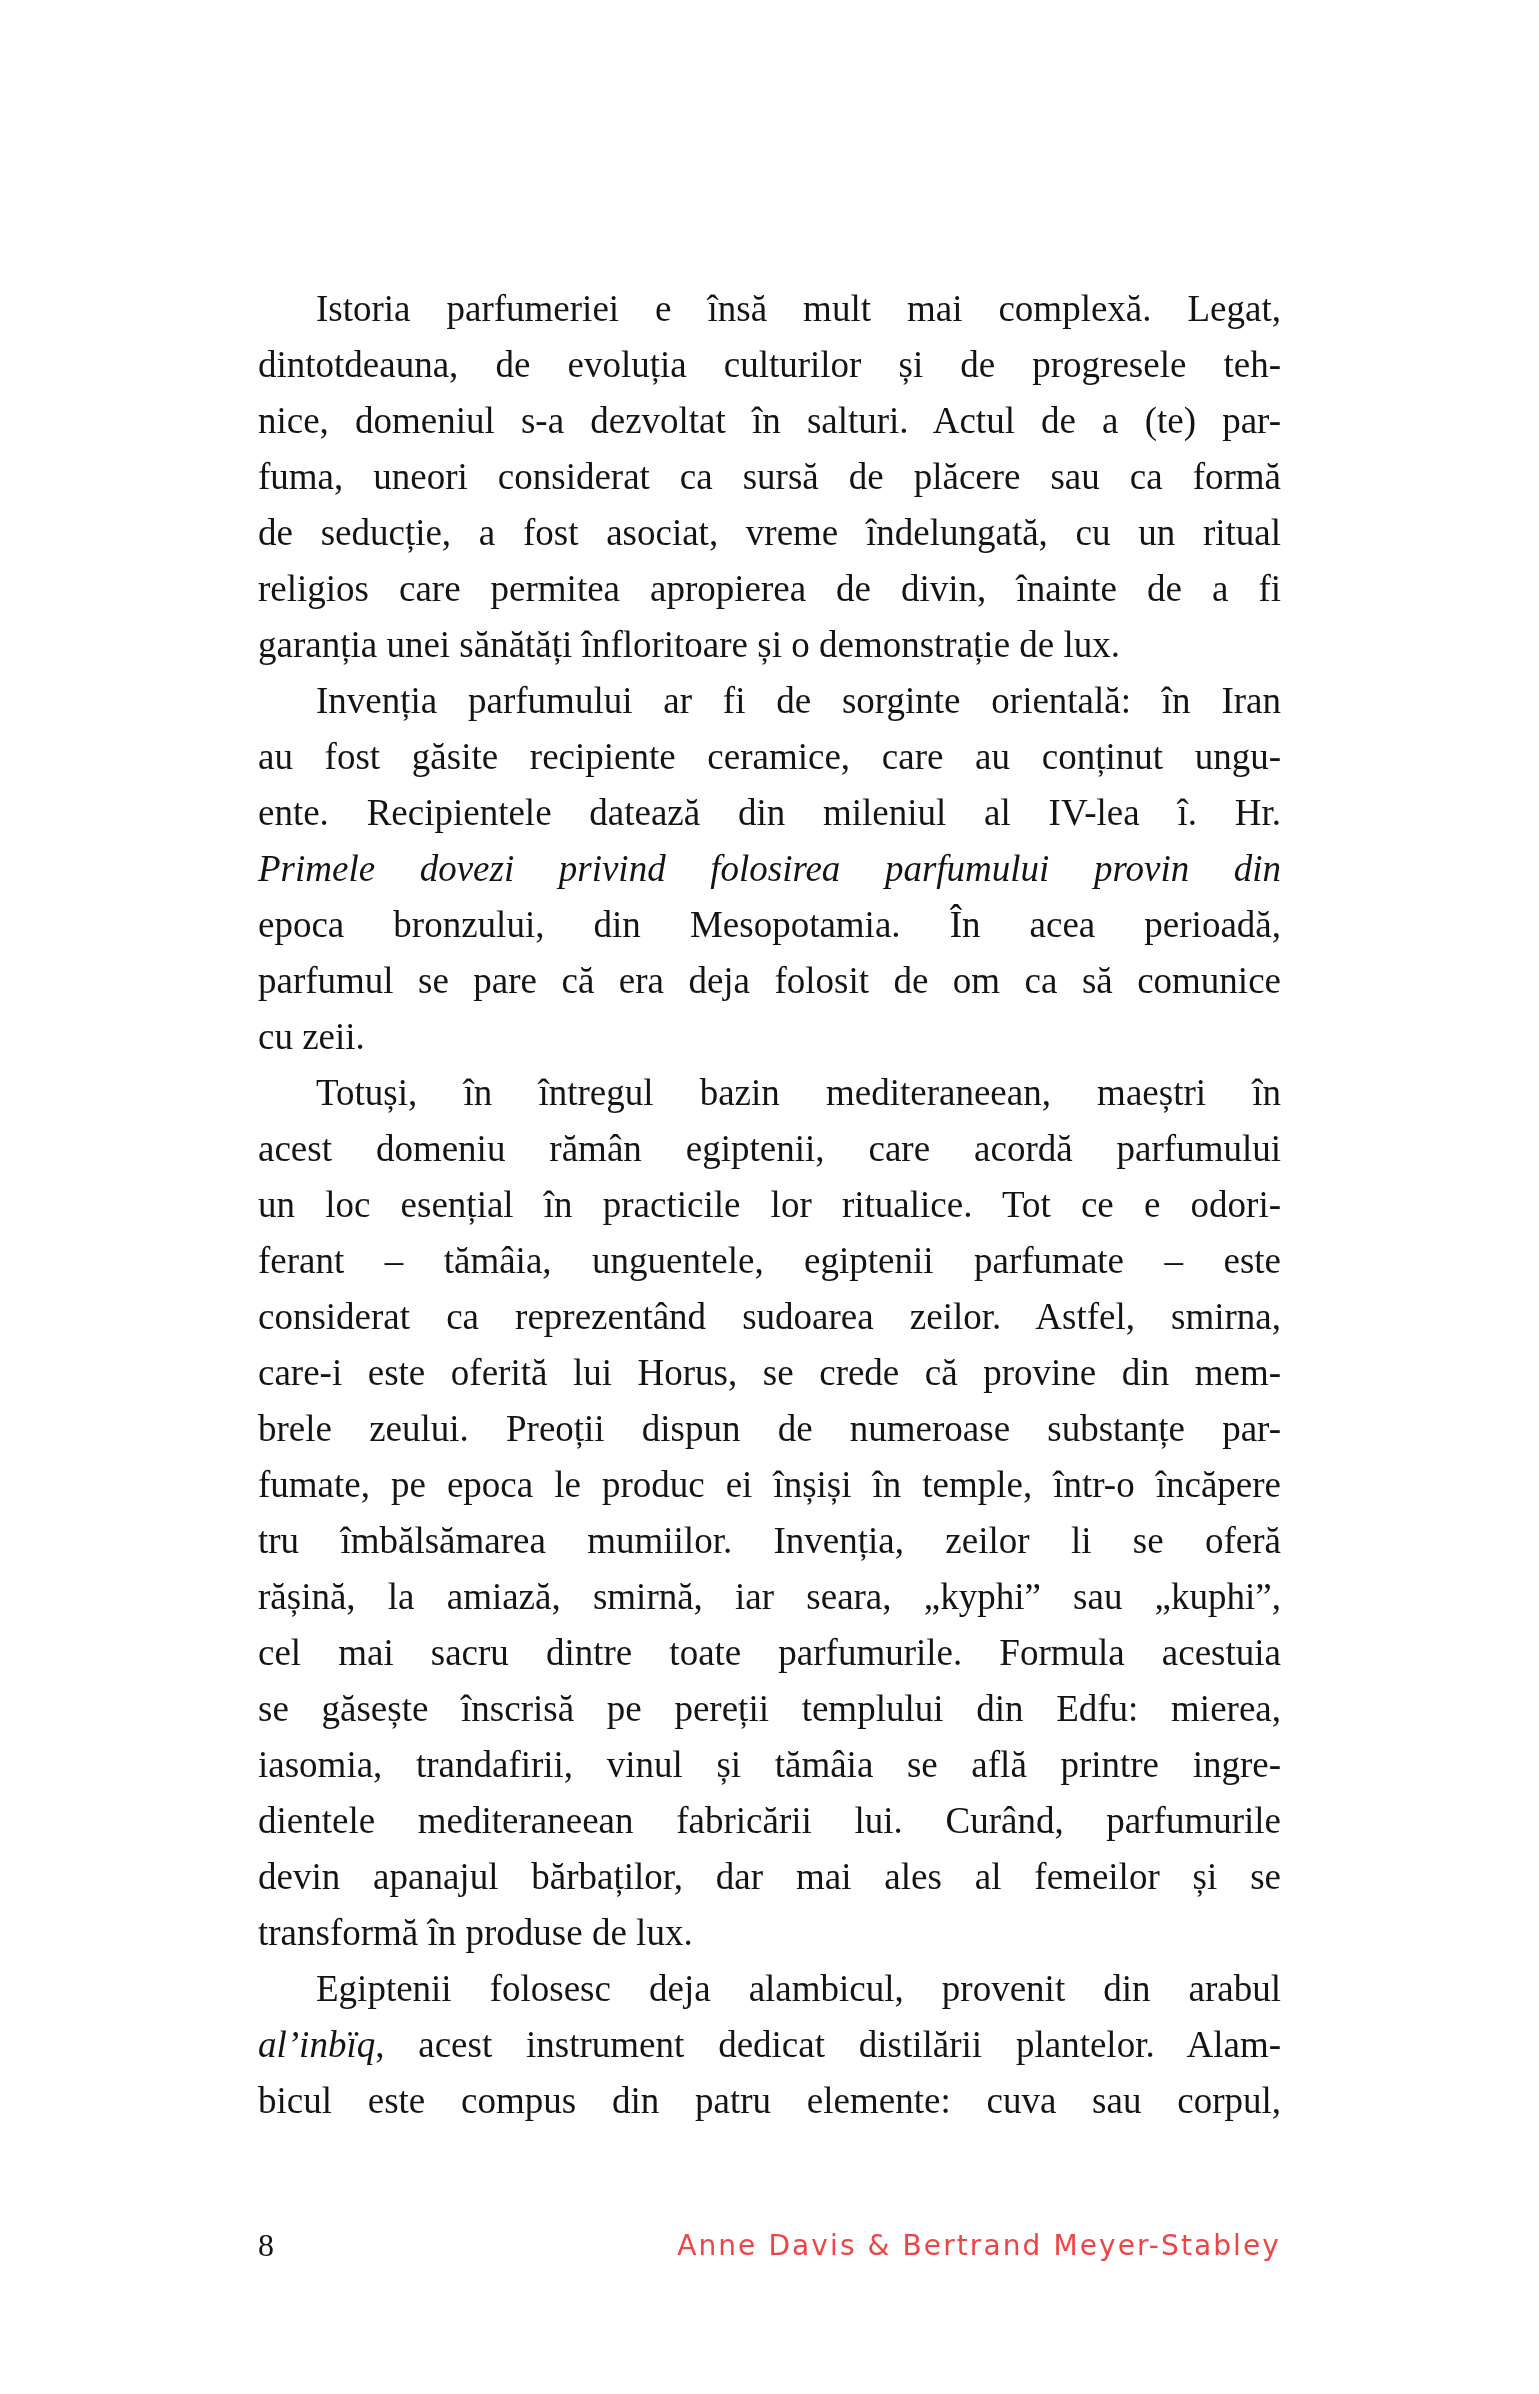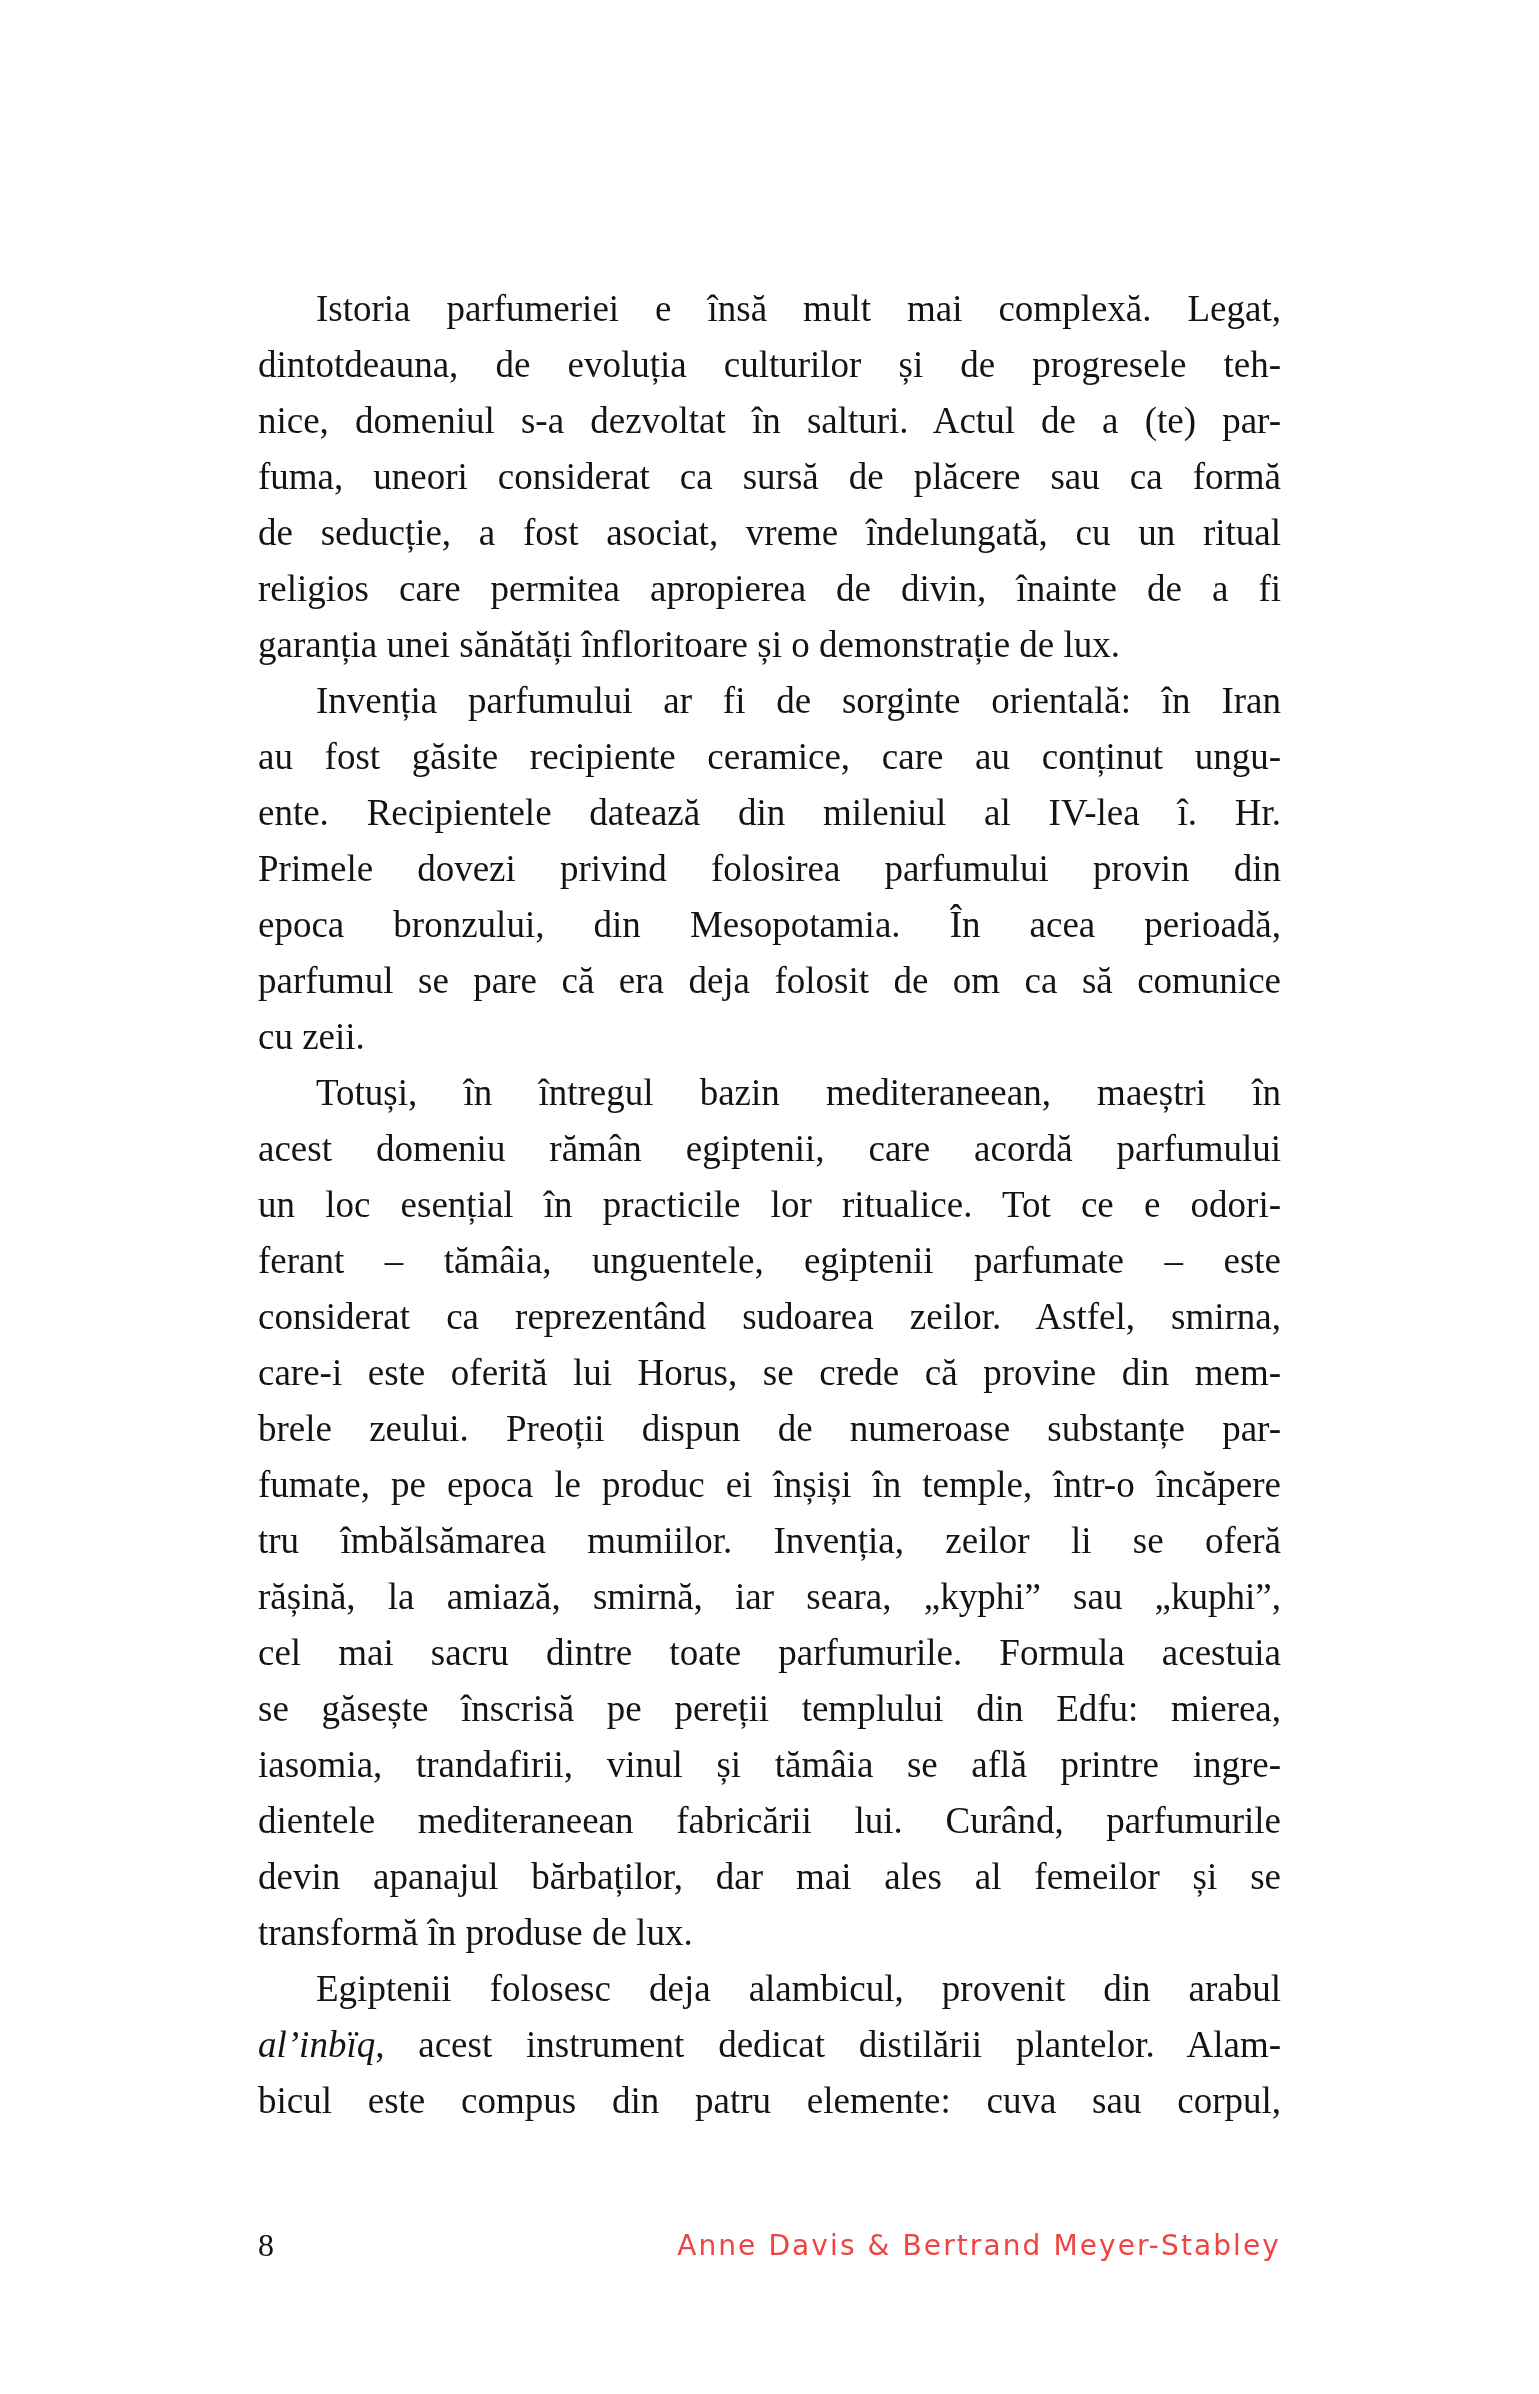--- a/index.html
+++ b/index.html
@@ -89,21 +89,21 @@
         <span class="line" style="display: block;"><span>nice, domeniul s-a dezvoltat în salturi. Actul de a (te) par-</span></span>
         <span class="line" style="display: block;"><span>fuma, uneori considerat ca sursă de plăcere sau ca formă</span></span>
         <span class="line" style="display: block;"><span>de seducție, a fost asociat, vreme îndelungată, cu un ritual</span></span>
         <span class="line" style="display: block;"><span>religios care permitea apropierea de divin, înainte de a fi</span></span>
         <span class="line last" style="display: block;"><span>garanția unei sănătăți înfloritoare și o demonstrație de lux.</span></span>
       </div>
       <div class="paragraph">
         <span class="line indent" style="display: block;"><span>Invenția parfumului ar fi de sorginte orientală: în Iran</span></span>
         <span class="line" style="display: block;"><span>au fost găsite recipiente ceramice, care au conținut ungu-</span></span>
         <span class="line" style="display: block;"><span>ente. Recipientele datează din mileniul al IV-lea î. Hr.</span></span>
-        <span class="line" style="display: block;"><span>Primele dovezi privind folosirea parfumului provin din</span></span>
+        <span class="line" style="display: block; font-style: italic;"><span>Primele dovezi privind folosirea parfumului provin din</span></span>
         <span class="line" style="display: block;"><span>epoca bronzului, din Mesopotamia. În acea perioadă,</span></span>
         <span class="line" style="display: block;"><span>parfumul se pare că era deja folosit de om ca să comunice</span></span>
         <span class="line last" style="display: block;"><span>cu zeii.</span></span>
       </div>
       <div class="paragraph">
         <span class="line indent" style="display: block;"><span>Totuși, în întregul bazin mediteraneean, maeștri în</span></span>
         <span class="line" style="display: block;"><span>acest domeniu rămân egiptenii, care acordă parfumului</span></span>
         <span class="line" style="display: block;"><span>un loc esențial în practicile lor ritualice. Tot ce e odori-</span></span>
         <span class="line" style="display: block;"><span>ferant – tămâia, unguentele, egiptenii parfumate – este</span></span>
         <span class="line" style="display: block;"><span>considerat ca reprezentând sudoarea zeilor. Astfel, smirna,</span></span>

